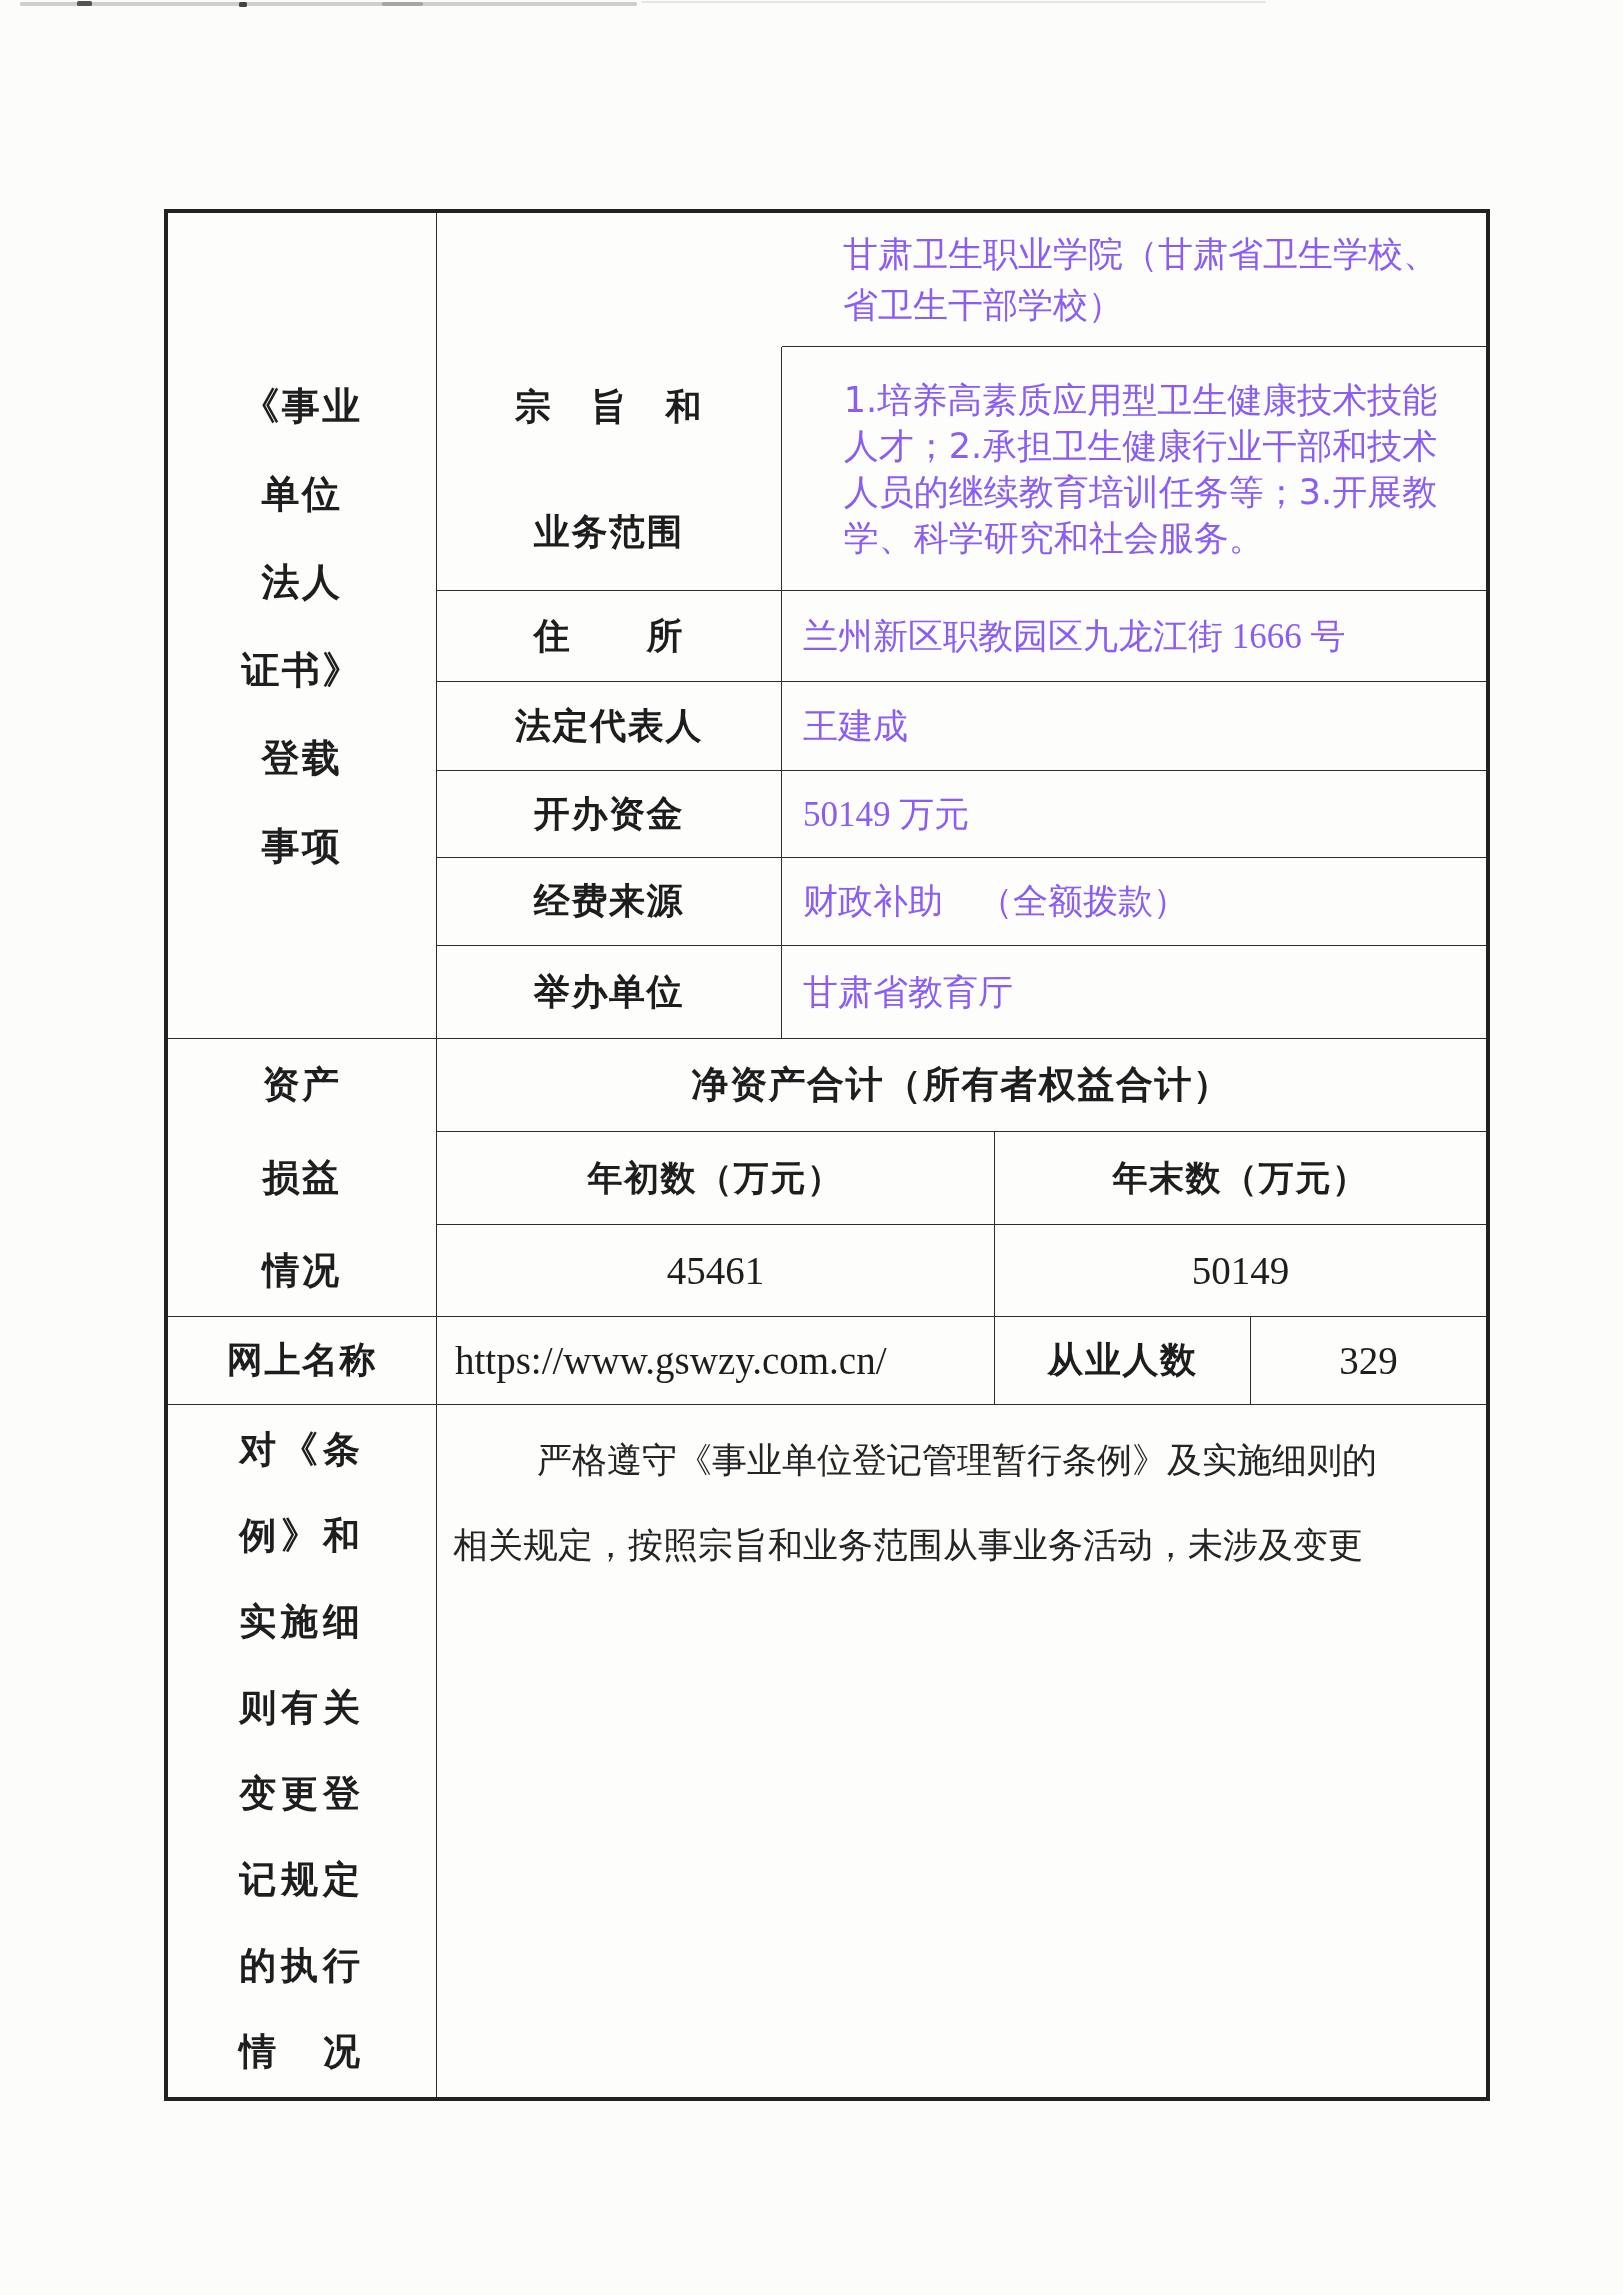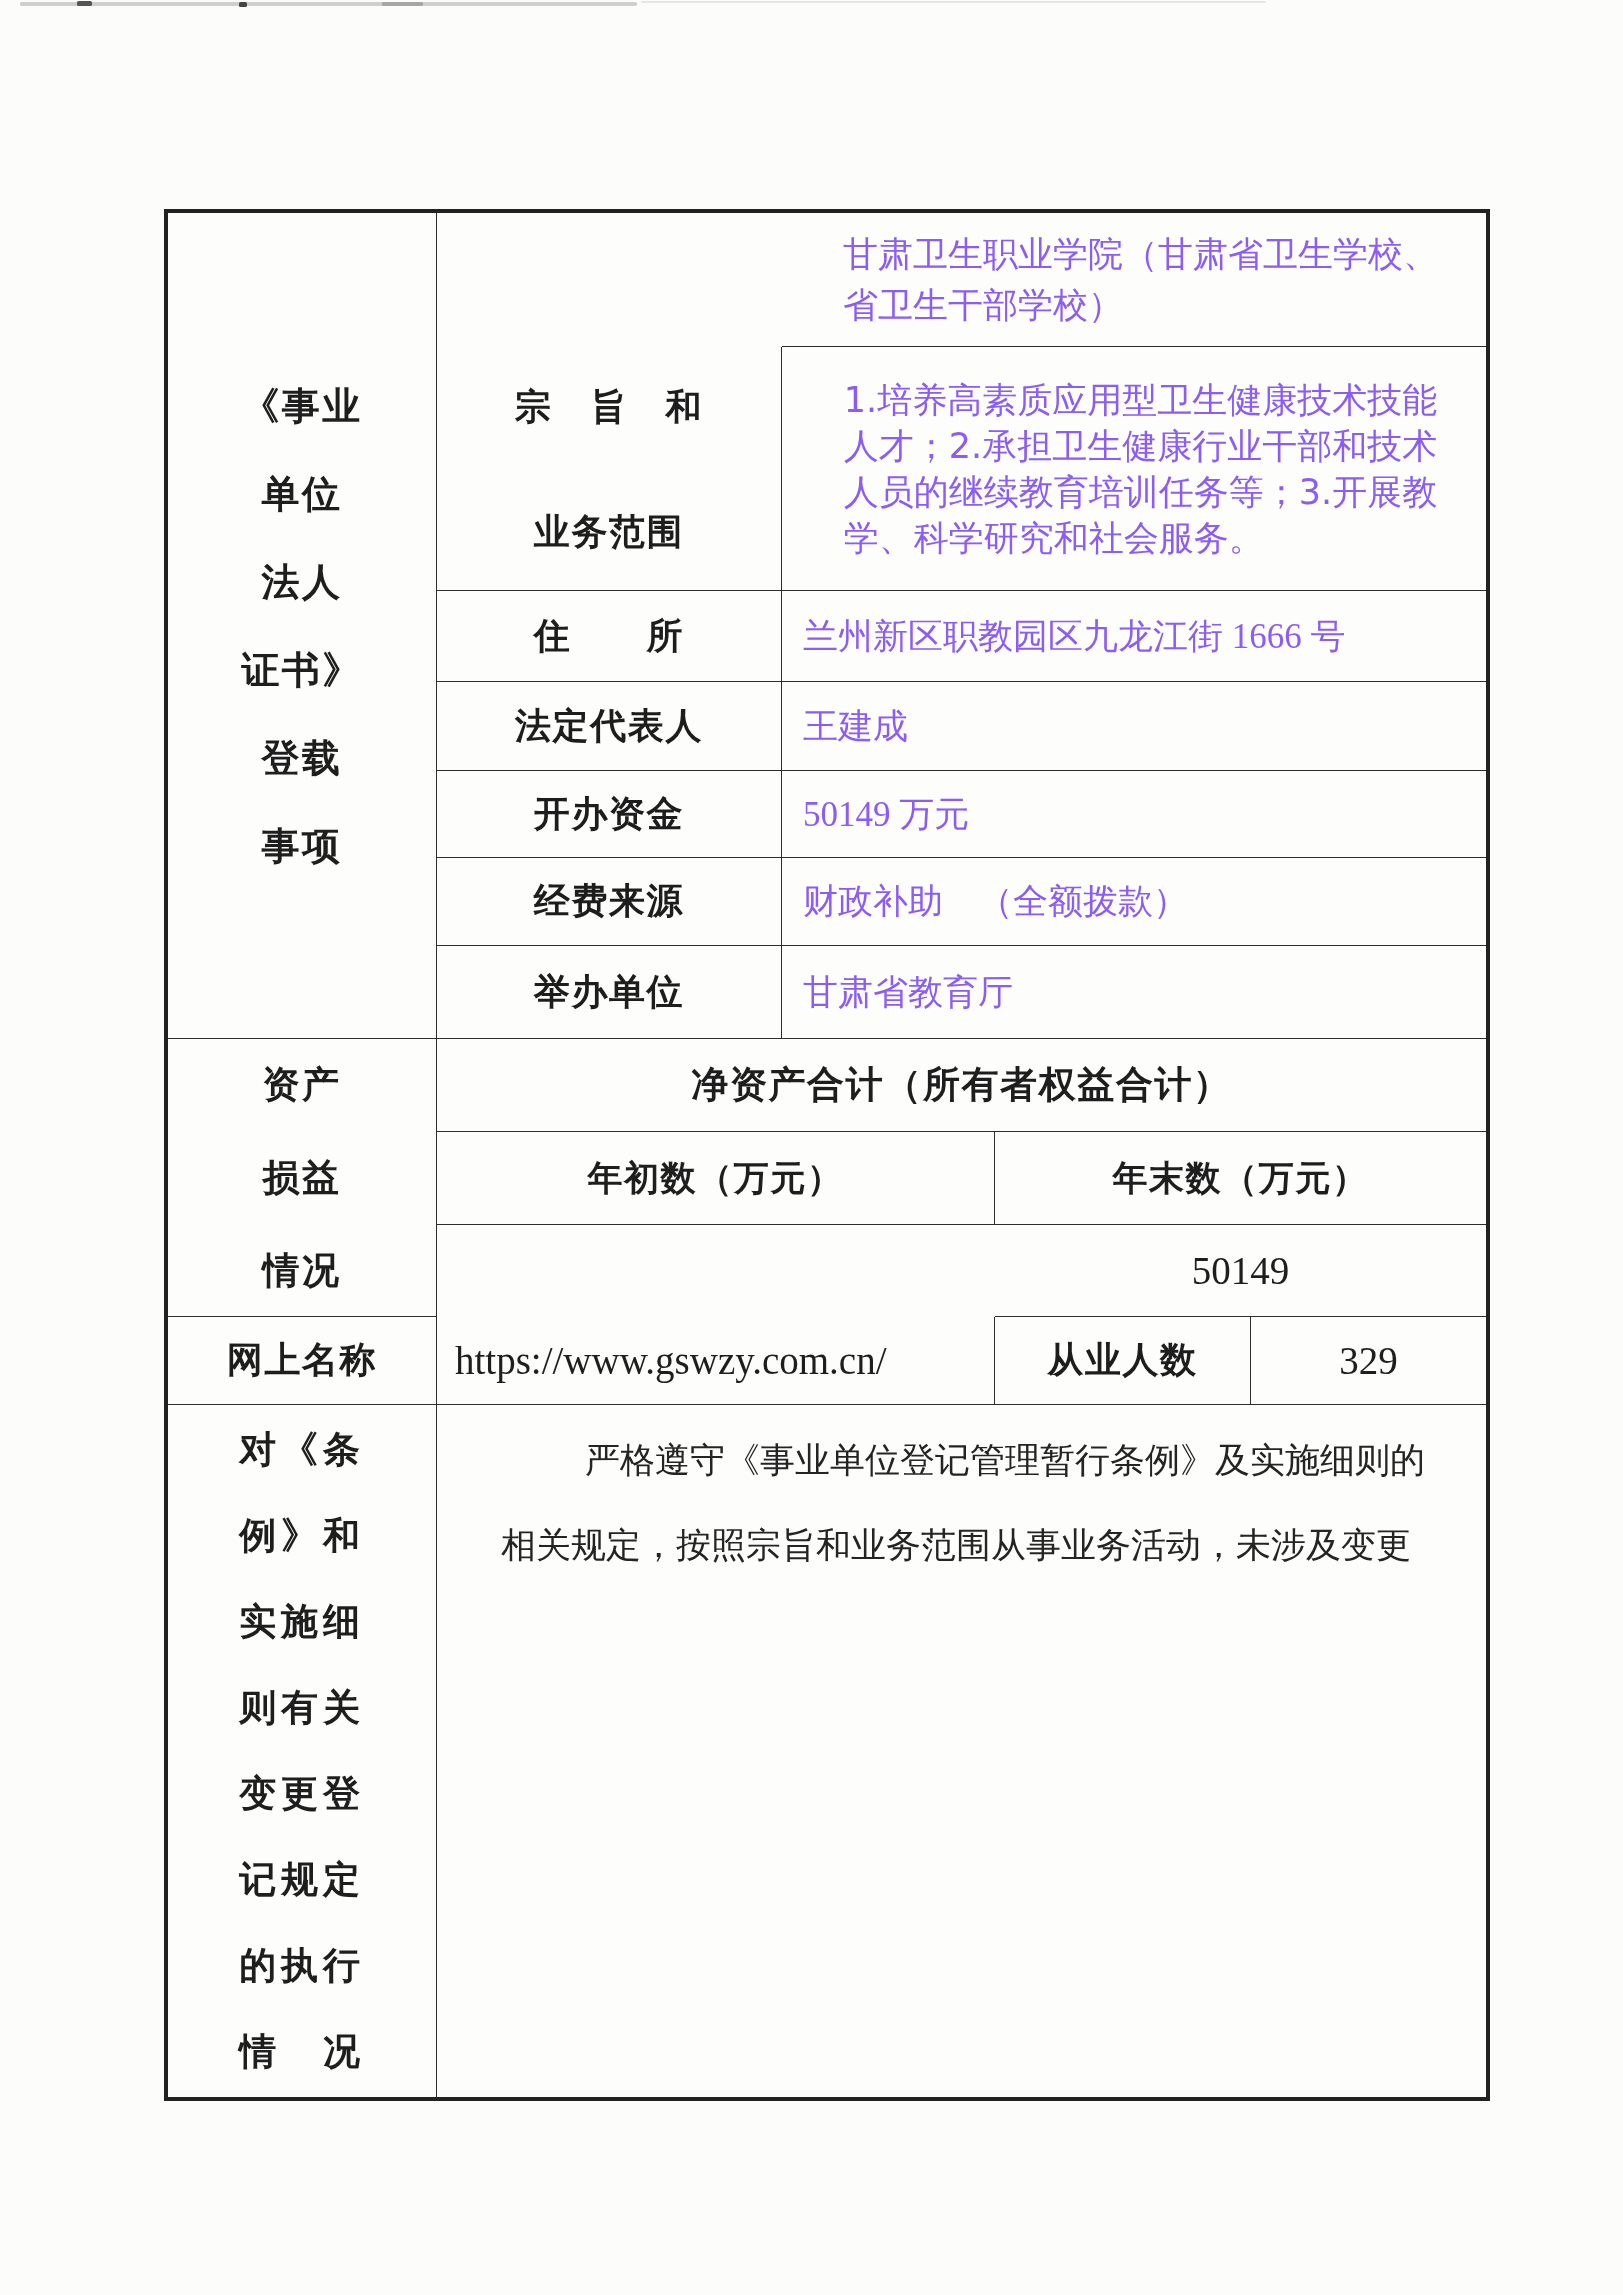--- a/index.html
+++ b/index.html
@@ -108,21 +108,21 @@
   #c-compliance-label .vstack{line-height:86px;}
   #c-compliance-label span{font-size:37px;font-weight:600;letter-spacing:4.9px;white-space:pre;}
   #c-compliance-value{align-items:flex-start;justify-content:flex-start;}
   .compliance-text{
     width:100%;
     padding:13px 28px 0 16px;
     box-sizing:border-box;
   }
   .compliance-text .tline{
     font-size:35px;font-weight:500;line-height:85px;
-    color:#242424;white-space:pre;margin-left:48px;
+    color:#242424;white-space:pre;
   }
   .compliance-text .tline.indent{text-indent:84px;}
 </style>
 </head>
 <body>
 
 <div class="artifact streak1"></div>
 <div class="artifact streak2"></div>
 <div class="artifact speck1"></div>
 <div class="artifact speck2"></div>
@@ -210,20 +210,23 @@
     <span>净资产合计（所有者权益合计）</span>
   </div>
 
   <div class="cell br bb" id="c-yearstart-label">
     <span class="year-label">年初数（万元）</span>
   </div>
   <div class="cell bb" id="c-yearend-label">
     <span class="year-label">年末数（万元）</span>
   </div>
 
+  <div class="cell br bb" id="c-yearstart-value">
+    <span class="num serif">45461</span>
+  </div>
   <div class="cell bb" id="c-yearend-value">
     <span class="num serif">50149</span>
   </div>
 
   <div class="cell br bb" id="c-web-label">
     <span class="label">网上名称</span>
   </div>
   <div class="cell br bb" id="c-web-value">
     <span class="serif">https://www.gswzy.com.cn/</span>
   </div>

